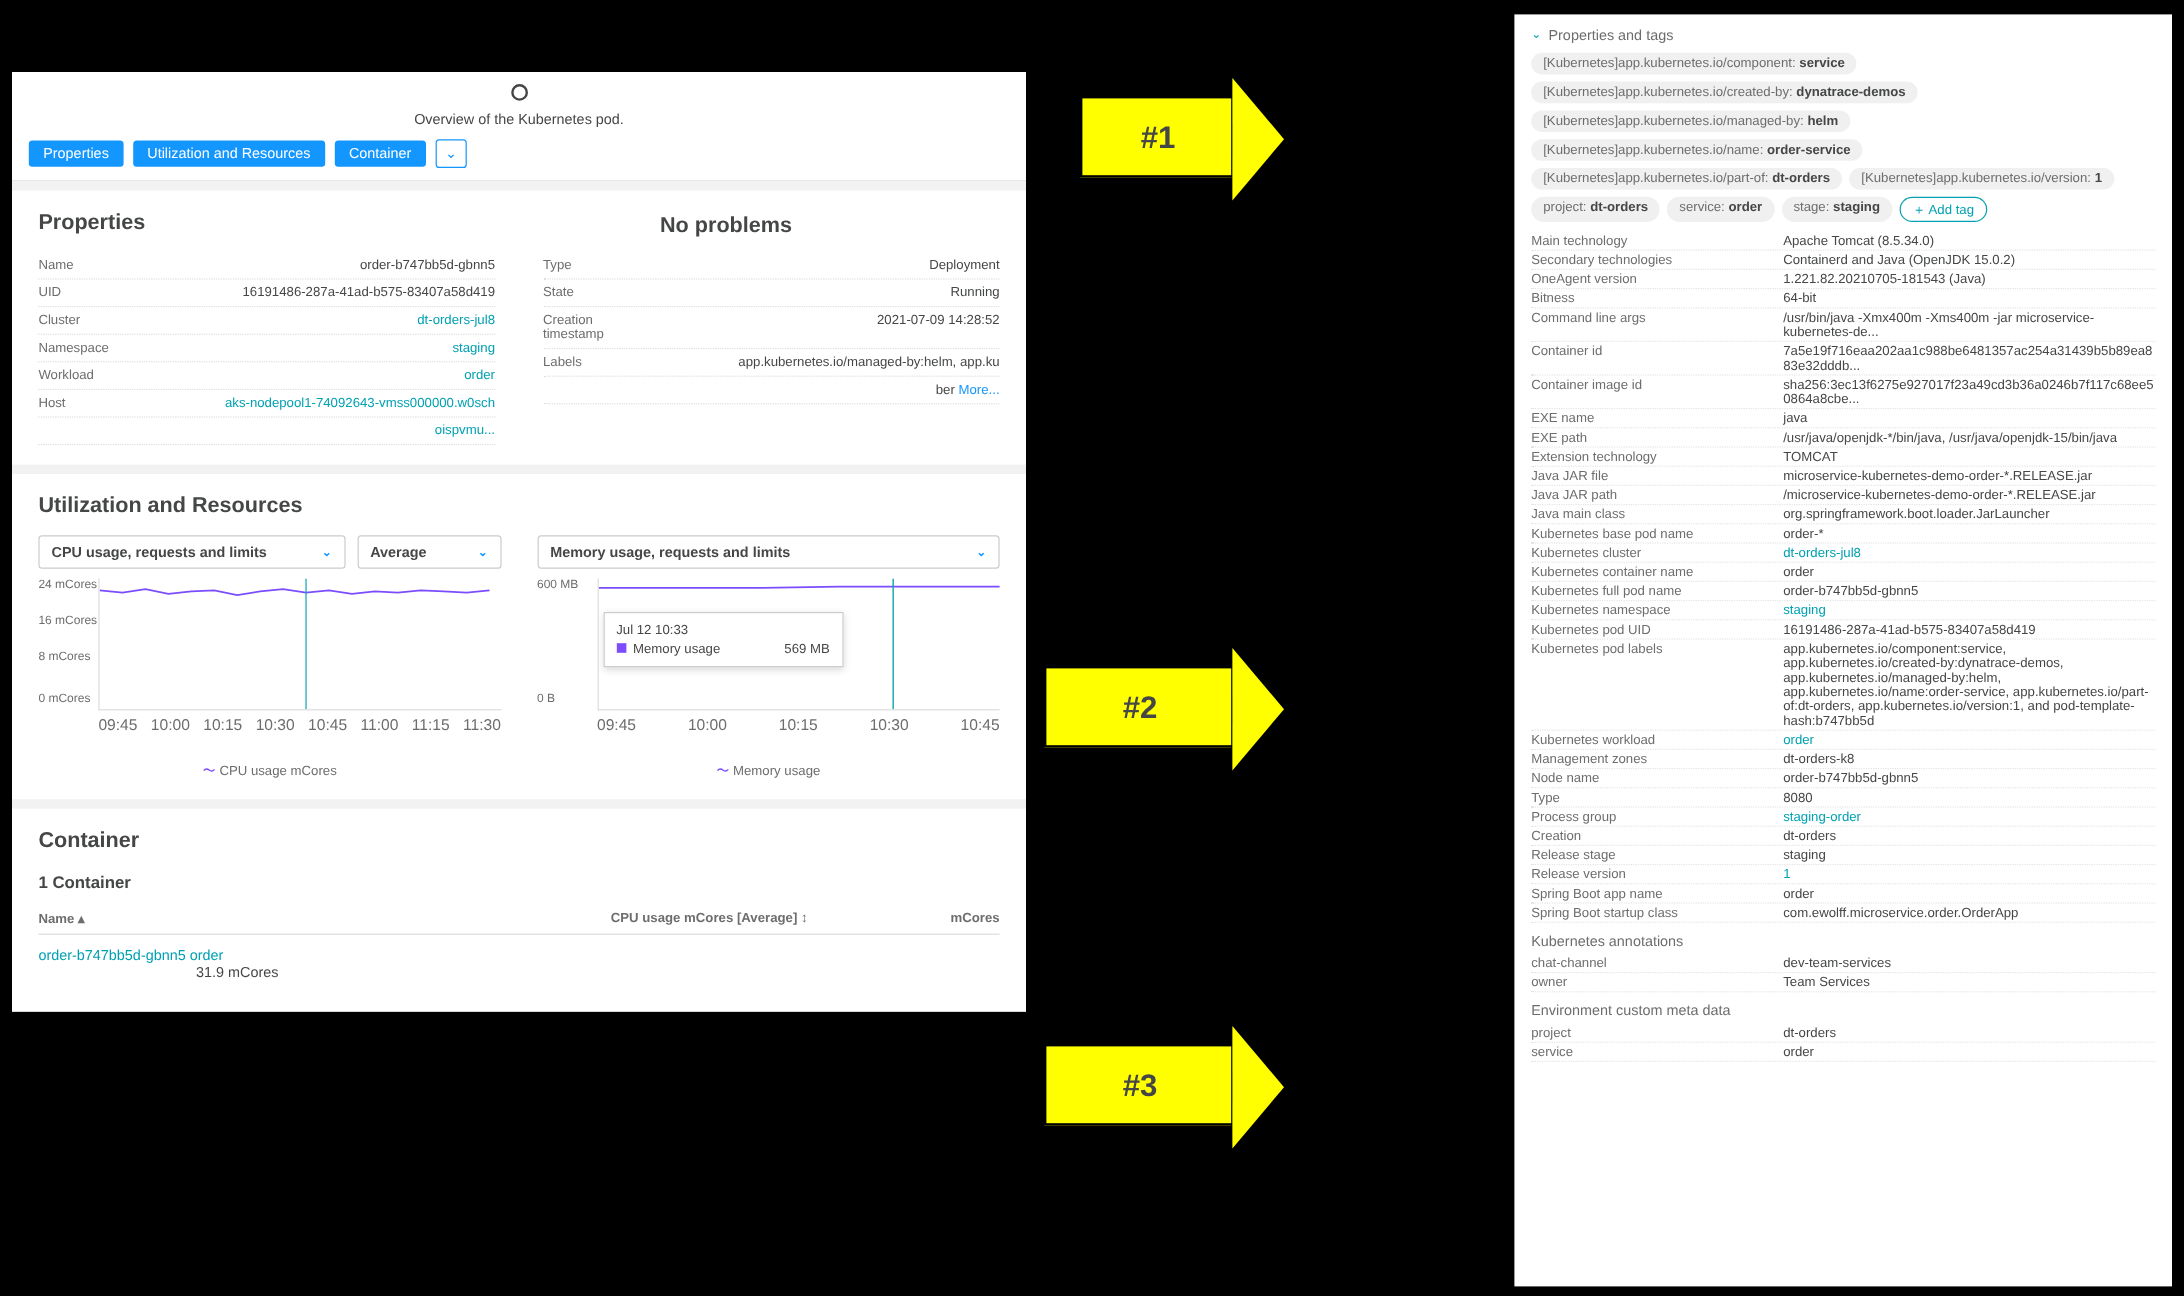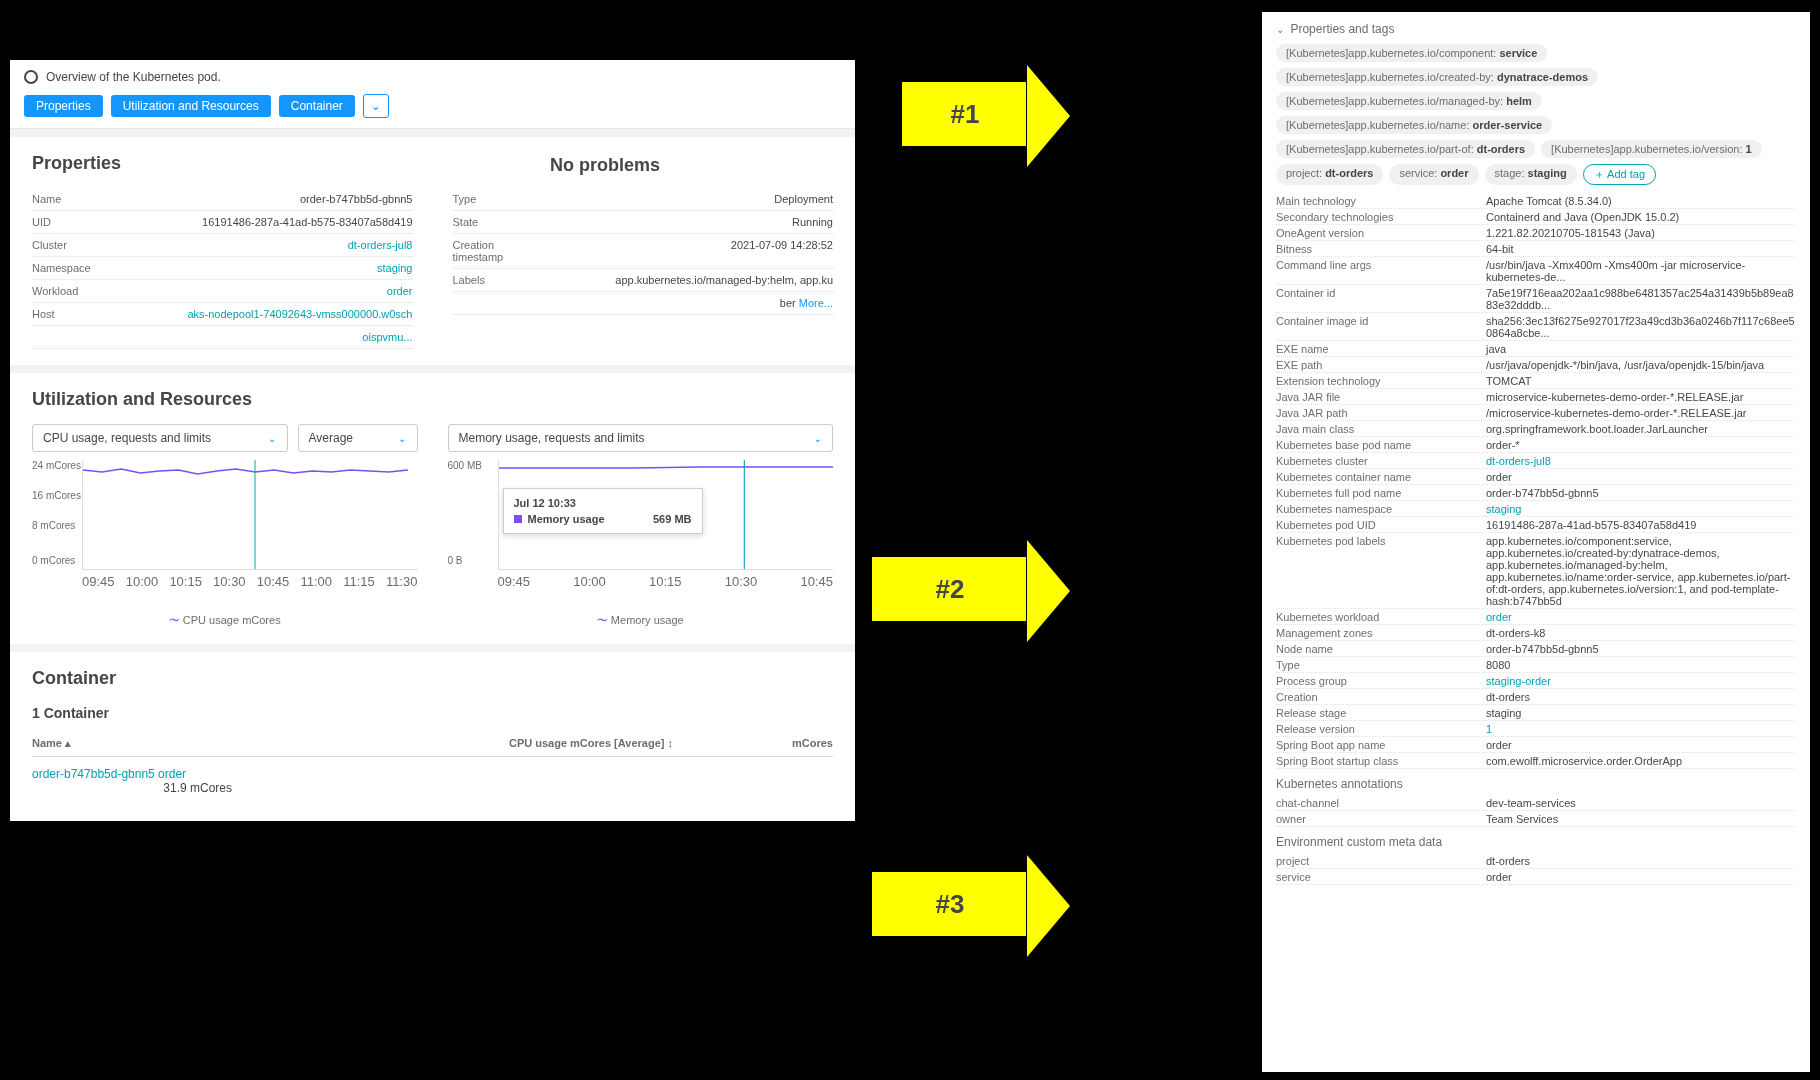--- a/index.html
+++ b/index.html
@@ -1,46 +1,46 @@
 <!DOCTYPE html>
 <html><head>
 <meta charset="utf-8">
 <style>
   * { box-sizing: border-box; margin: 0; padding: 0; }
   body { background: #000; font-family: -apple-system, BlinkMacSystemFont, "Segoe UI", Arial, sans-serif; font-size: 12px; color: #454646; width: 1820px; height: 1080px; position: relative; overflow: hidden; }
   
   
   .left-panel { position: absolute; left: 10px; top: 60px; width: 845px; background: #fff; }
   .header-band { background: #fff; padding: 10px 14px; border-bottom: 1px solid #e6e6e6; }
-  .header-title { display: flex; align-items: center; gap: 8px; margin-bottom: 10px; }
+  .header-title { display: flex; align-items: center; gap: 8px; margin-bottom: 10px; flex-direction: column; }
   .hex-icon { width: 14px; height: 14px; border: 2px solid #454646; border-radius: 50%; display:inline-block; }
   .tab-row { display: flex; gap: 8px; align-items: center; }
   .tab-pill { background: #1496ff; color: #fff; padding: 4px 12px; border-radius: 3px; font-size: 12px; cursor: pointer; }
   .tab-extra { border: 1px solid #1496ff; border-radius: 3px; width: 26px; height: 24px; display:flex; align-items:center; justify-content:center; color:#1496ff; cursor:pointer; }
   
   .section { background: #fff; padding: 16px 22px; }
   .gap { height: 8px; background: #f2f2f2; }
   .section-h { font-size: 18px; font-weight: 600; margin-bottom: 14px; color:#454646;}
   .prop-cols { display: flex; gap: 40px; }
   .prop-col { flex: 1; }
   .prop-row { display: flex; border-bottom: 1px dotted #ddd; padding: 5px 0; font-size: 11px; }
   .prop-label { color: #6d6d6d; width: 90px; flex-shrink: 0; }
   .prop-val { text-align: right; flex: 1; color: #454646; }
   .prop-val.link { color: #00a1b2; cursor: pointer; }
   .prop-val .more { color: #1496ff; cursor:pointer; }
   
   .noprob { position: absolute; left: 540px; top: 18px; font-size: 18px; font-weight: 600; }
   
   .chart-controls { display:flex; gap:10px; margin-bottom:8px; }
-  .sel { border:1px solid #ccc; border-radius:3px; padding:6px 10px; font-size:12px; display:flex; align-items:center; justify-content:space-between; cursor:pointer; background:#fff; }
+  .sel { border:1px solid #ccc; border-radius:3px; padding:6px 10px; font-size:12px; display:flex; align-items:center; justify-content:space-between; cursor:pointer; background:#fff;font-weight:bold; }
   .sel .chev { color:#1496ff; font-size:10px; margin-left:10px; }
   .chart-row { display:flex; gap:30px; }
   .chart-box { flex:1; position:relative; }
   .chart-ylabel { position:absolute; left:0; font-size:10px; color:#6d6d6d; }
-  .chart-area { height:110px; margin-left:50px; border-left:1px solid #ddd; border-bottom:1px solid #ddd; position:relative;font-weight:bold; }
+  .chart-area { height:110px; margin-left:50px; border-left:1px solid #ddd; border-bottom:1px solid #ddd; position:relative; }
   .chart-xaxis { display:flex; justify-content:space-between; margin-left:50px; font-size:13px; color:#6d6d6d; margin-top:4px; }
   .chart-legend { text-align:center; font-size:11px; color:#6d6d6d; margin-top:24px; }
   .chart-legend .sw { display:inline-block; width:10px; color:#7c4dff; margin-right:4px; }
   .tooltip { position:absolute; background:#fff; border:1px solid #ccc; box-shadow:0 2px 6px rgba(0,0,0,0.15); padding:8px 10px; font-size:11px; width:200px; z-index:5; }
   .tt-sw { display:inline-block; width:8px; height:8px; background:#7c4dff; margin-right:6px; }
   
   .container-h { font-size:18px; font-weight:600; margin-bottom:16px; }
   .container-sub { font-size:14px; font-weight:600; margin-bottom:10px; }
   .tbl-head { display:flex; border-bottom:1px solid #ddd; padding:6px 0; font-size:11px; color:#6d6d6d; font-weight:600;}
   .tbl-row { display:flex; padding:10px 0; font-size:12px;flex-direction:column; }

